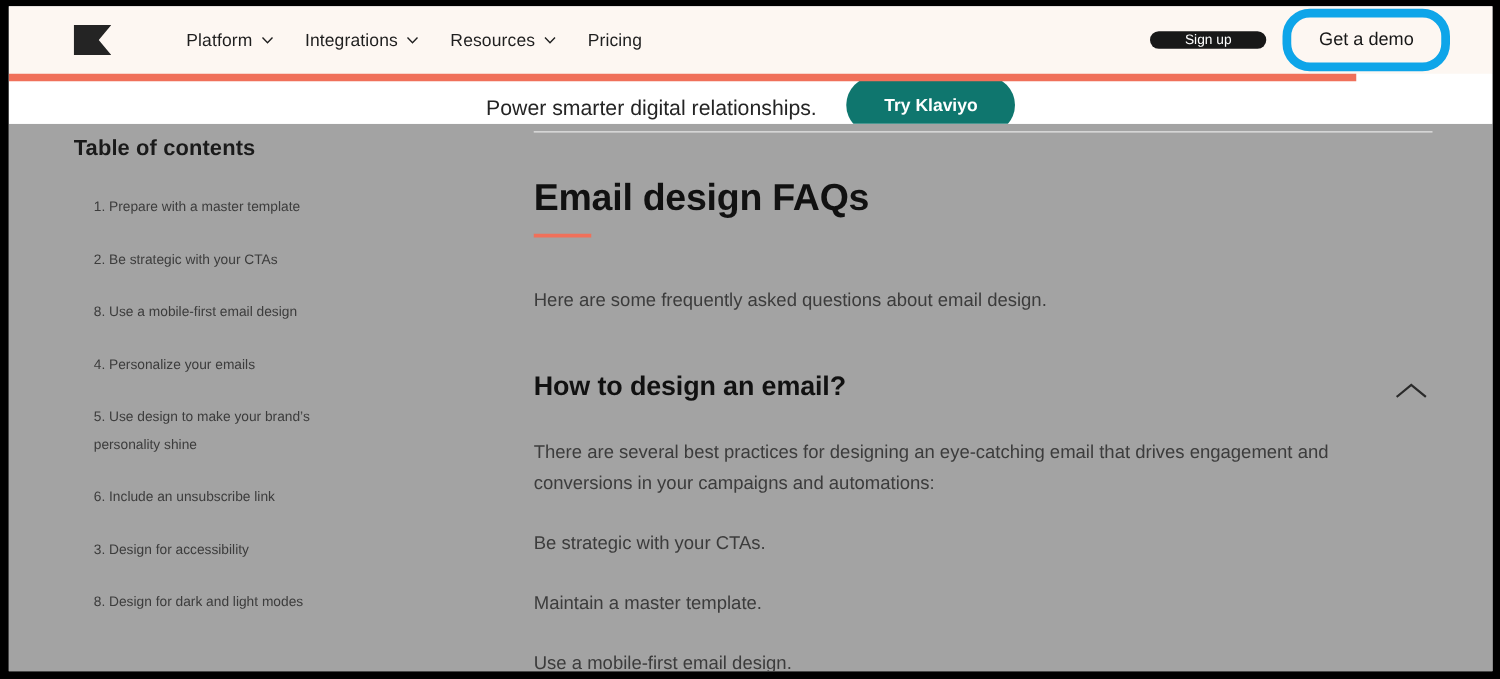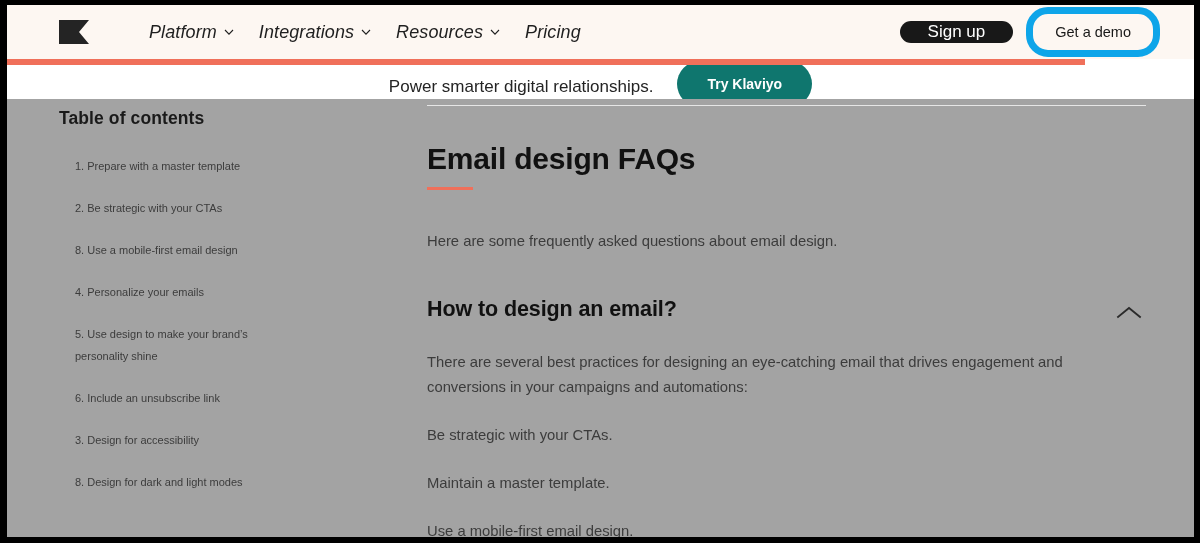--- a/index.html
+++ b/index.html
@@ -54,41 +54,40 @@
     display: flex;
     align-items: center;
     margin-left: 46px;
     gap: 25px;
     flex: 1;
   }
   .nav-item {
     display: flex;
     align-items: center;
     gap: 7px;
-    font-size: 18px;
+    font-size: 14px;
     color: #1F1F1F;
     letter-spacing: 0.1px;
     cursor: pointer;
     white-space: nowrap;
-    font-style: italic;
   }
   .caret { display: block; margin-top: 1px; }
 
   .header-actions {
     display: flex;
     align-items: center;
     gap: 13px;
     flex: none;
   }
   .btn-signup {
     background: #181818;
     color: #ffffff;
     border: none;
     border-radius: 22px;
-    font-size: 17px;
+    font-size: 11px;
     font-family: "Liberation Sans", sans-serif;
     padding: 1px 28px;
     cursor: pointer;
     white-space: nowrap;
   }
   .btn-demo {
     background: transparent;
     color: #181818;
     border: 7px solid #0ea5e9;
     border-radius: 22px;

